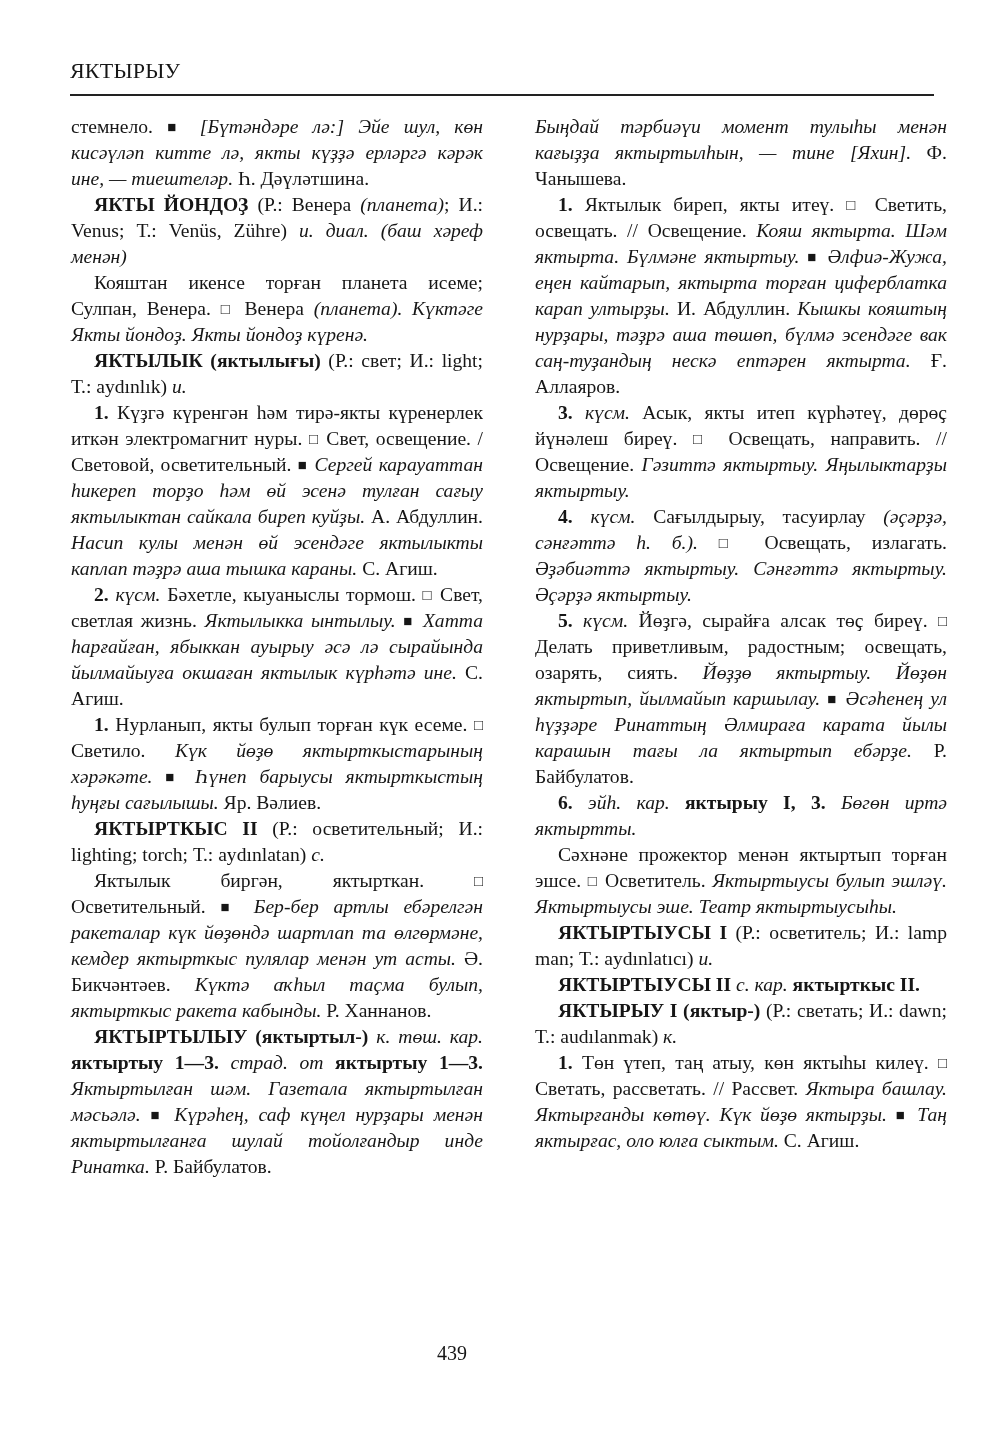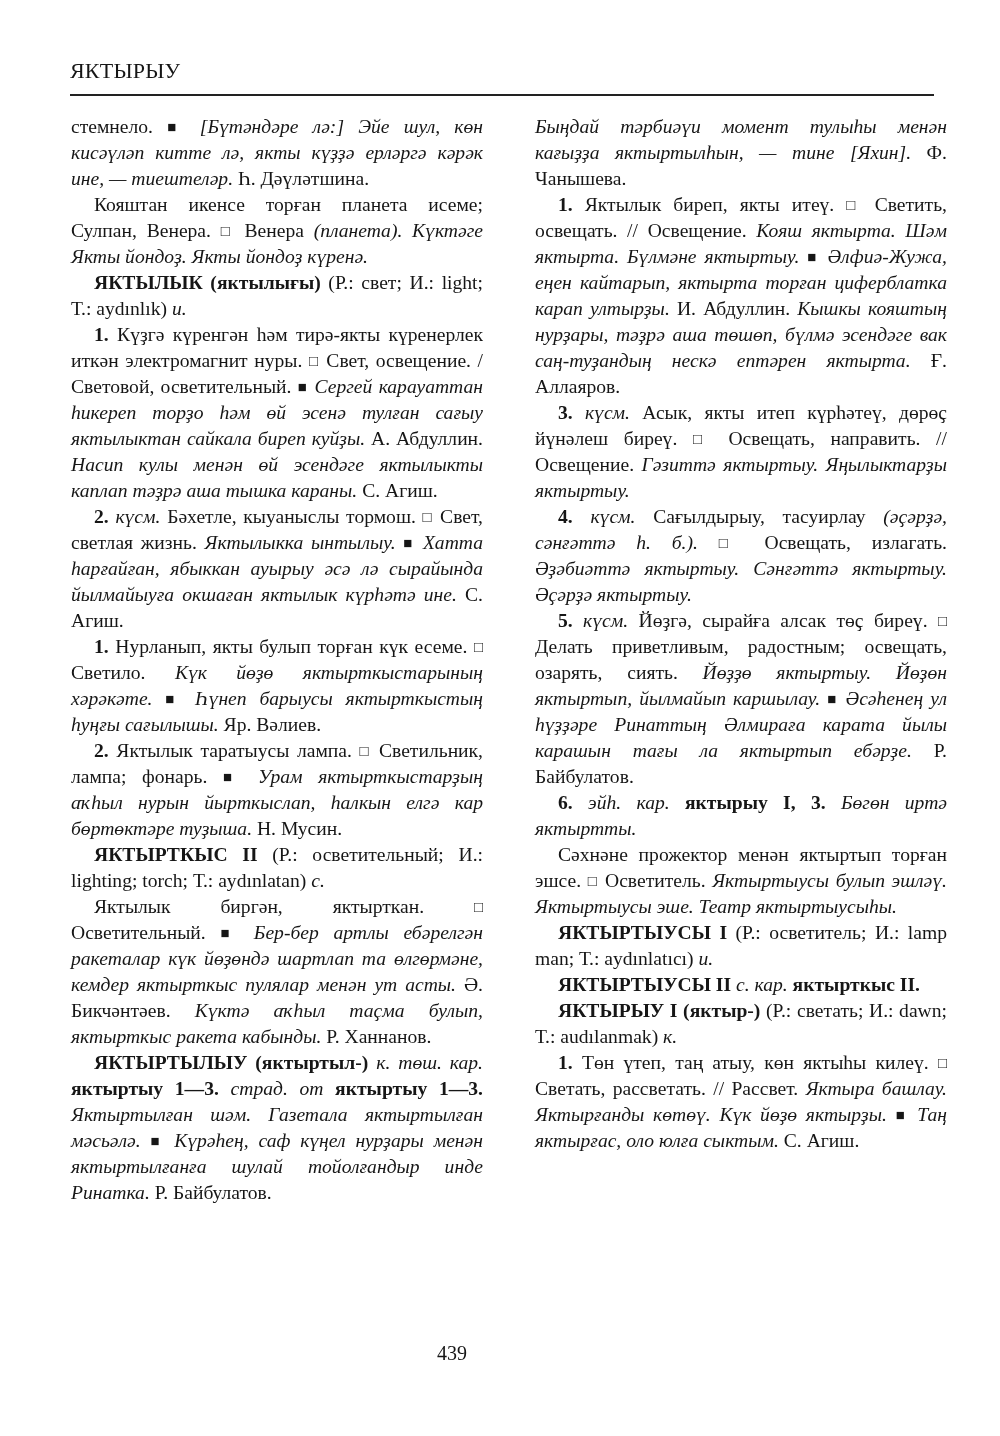--- a/index.html
+++ b/index.html
@@ -20,26 +20,26 @@
   .page-num { position: absolute; left: 0; width: 904px; top: 1342px; text-align: center; font-size: 20px; }
 </style>
 </head>
 <body>
 
 <div class="running-head">ЯКТЫРЫУ</div>
 <div class="rule"></div>
 
 <div class="col left">
     <p class="p noindent"><span>стемнело. </span><span class="sq">■</span><span class="it"> [Бүтәндәре лә:] Эйе шул, көн кисәүләп китте лә, якты күҙҙә ерләргә кәрәк ине, — тиештеләр.</span><span> Һ. Дәүләтшина.</span></p>
+    <p class="p"><span class="hw">ЯКТЫ ЙОНДОҘ</span><span> (Р.: Венера </span><span class="it">(планета)</span><span>; И.: Venus; Т.: Venüs, Zühre) </span><span class="it">и. диал. (баш хәреф менән)</span></p>
     <p class="p"><span>Кояштан икенсе торған планета исеме; Сулпан, Венера. </span><span class="sq">□</span><span> Венера </span><span class="it">(планета). Күктәге Якты йондоҙ. Якты йондоҙ күренә.</span></p>
     <p class="p"><span class="hw">ЯКТЫЛЫК (яктылығы)</span><span> (Р.: свет; И.: light; Т.: aydınlık) </span><span class="it">и.</span></p>
     <p class="p"><span class="hw">1.</span><span> Күҙгә күренгән һәм тирә-якты күренерлек иткән электромагнит нуры. </span><span class="sq">□</span><span> Свет, освещение. / Световой, осветительный. </span><span class="sq">■</span><span class="it"> Сергей карауаттан һикереп торҙо һәм өй эсенә тулған сағыу яктылыктан сайкала биреп куйҙы.</span><span> А. Абдуллин. </span><span class="it">Насип кулы менән өй эсендәге яктылыкты каплап тәҙрә аша тышка караны.</span><span> С. Агиш.</span></p>
     <p class="p"><span class="hw">2.</span><span class="it"> күсм.</span><span> Бәхетле, кыуаныслы тормош. </span><span class="sq">□</span><span> Свет, светлая жизнь. </span><span class="it">Яктылыкка ынтылыу.</span><span> </span><span class="sq">■</span><span class="it"> Хатта һарғайған, ябыккан ауырыу әсә лә сырайында йылмайыуға окшаған яктылык күрһәтә ине.</span><span> С. Агиш.</span></p>
     <p class="p"><span class="hw">1.</span><span> Нурланып, якты булып торған күк есеме. </span><span class="sq">□</span><span> Светило. </span><span class="it">Күк йөҙө яктырткыстарының хәрәкәте.</span><span> </span><span class="sq">■</span><span class="it"> Һүнеп барыусы яктырткыстың һуңғы сағылышы.</span><span> Яр. Вәлиев.</span></p>
-    <p class="p"><span class="hw">2.</span><span> Яктылык таратыусы лампа. </span><span class="sq">□</span><span> Светильник, лампа; фонарь. </span><span class="sq">■</span><span class="it"> Урам яктырткыстарҙың аҡһыл нурын йырткыслап, һалкын елгә кар бөртөктәре туҙыша.</span><span> Н. Мусин.</span></p>
     <p class="p"><span class="hw">ЯКТЫРТКЫС II</span><span> (Р.: осветительный; И.: lighting; torch; Т.: aydınlatan) </span><span class="it">с.</span></p>
     <p class="p"><span>Яктылык биргән, яктырткан. </span><span class="sq">□</span><span> Осветительный. </span><span class="sq">■</span><span class="it"> Бер-бер артлы ебәрелгән ракеталар күк йөҙөндә шартлап та өлгөрмәне, кемдер яктырткыс пулялар менән ут асты.</span><span> Ә. Бикчәнтәев. </span><span class="it">Күктә аҡһыл таҫма булып, яктырткыс ракета кабынды.</span><span> Р. Ханнанов.</span></p>
     <p class="p"><span class="hw">ЯКТЫРТЫЛЫУ (яктыртыл-)</span><span class="it"> к. төш. кар.</span><span class="hw"> яктыртыу 1—3.</span><span class="it"> страд. от</span><span class="hw"> яктыртыу 1—3.</span><span class="it"> Яктыртылған шәм. Газетала яктыртылған мәсьәлә.</span><span> </span><span class="sq">■</span><span class="it"> Күрәһең, саф күңел нурҙары менән яктыртылғанға шулай тойолғандыр инде Ринатка.</span><span> Р. Байбулатов.</span></p>
   </div>
 <div class="col right">
     <p class="p noindent"><span class="it">Быңдай тәрбиәүи момент тулыһы менән кағыҙҙа яктыртылһын, — тине [Яхин].</span><span> Ф. Чанышева.</span></p>
     <p class="p"><span class="hw">1.</span><span> Яктылык биреп, якты итеү. </span><span class="sq">□</span><span> Светить, освещать. // Освещение. </span><span class="it">Кояш яктырта. Шәм яктырта. Бүлмәне яктыртыу.</span><span> </span><span class="sq">■</span><span class="it"> Әлфиә-Жужа, еңен кайтарып, яктырта торған циферблатка карап ултырҙы.</span><span> И. Абдуллин. </span><span class="it">Кышкы кояштың нурҙары, тәҙрә аша төшөп, бүлмә эсендәге вак саң-туҙандың нескә ептәрен яктырта.</span><span> Ғ. Аллаяров.</span></p>
     <p class="p"><span class="hw">3.</span><span class="it"> күсм.</span><span> Асык, якты итеп күрһәтеү, дөрөҫ йүнәлеш биреү. </span><span class="sq">□</span><span> Освещать, направить. // Освещение. </span><span class="it">Гәзиттә яктыртыу. Яңылыктарҙы яктыртыу.</span></p>
     <p class="p"><span class="hw">4.</span><span class="it"> күсм.</span><span> Сағылдырыу, тасуирлау </span><span class="it">(әҫәрҙә, сәнғәттә һ. б.).</span><span> </span><span class="sq">□</span><span> Освещать, излагать. </span><span class="it">Әҙәбиәттә яктыртыу. Сәнғәттә яктыртыу. Әҫәрҙә яктыртыу.</span></p>
     <p class="p"><span class="hw">5.</span><span class="it"> күсм.</span><span> Йөҙгә, сырайға алсак төҫ биреү. </span><span class="sq">□</span><span> Делать приветливым, радостным; освещать, озарять, сиять. </span><span class="it">Йөҙҙө яктыртыу. Йөҙөн яктыртып, йылмайып каршылау.</span><span> </span><span class="sq">■</span><span class="it"> Әсәһенең ул һүҙҙәре Ринаттың Әлмираға карата йылы карашын тағы ла яктыртып ебәрҙе.</span><span> Р. Байбулатов.</span></p>

